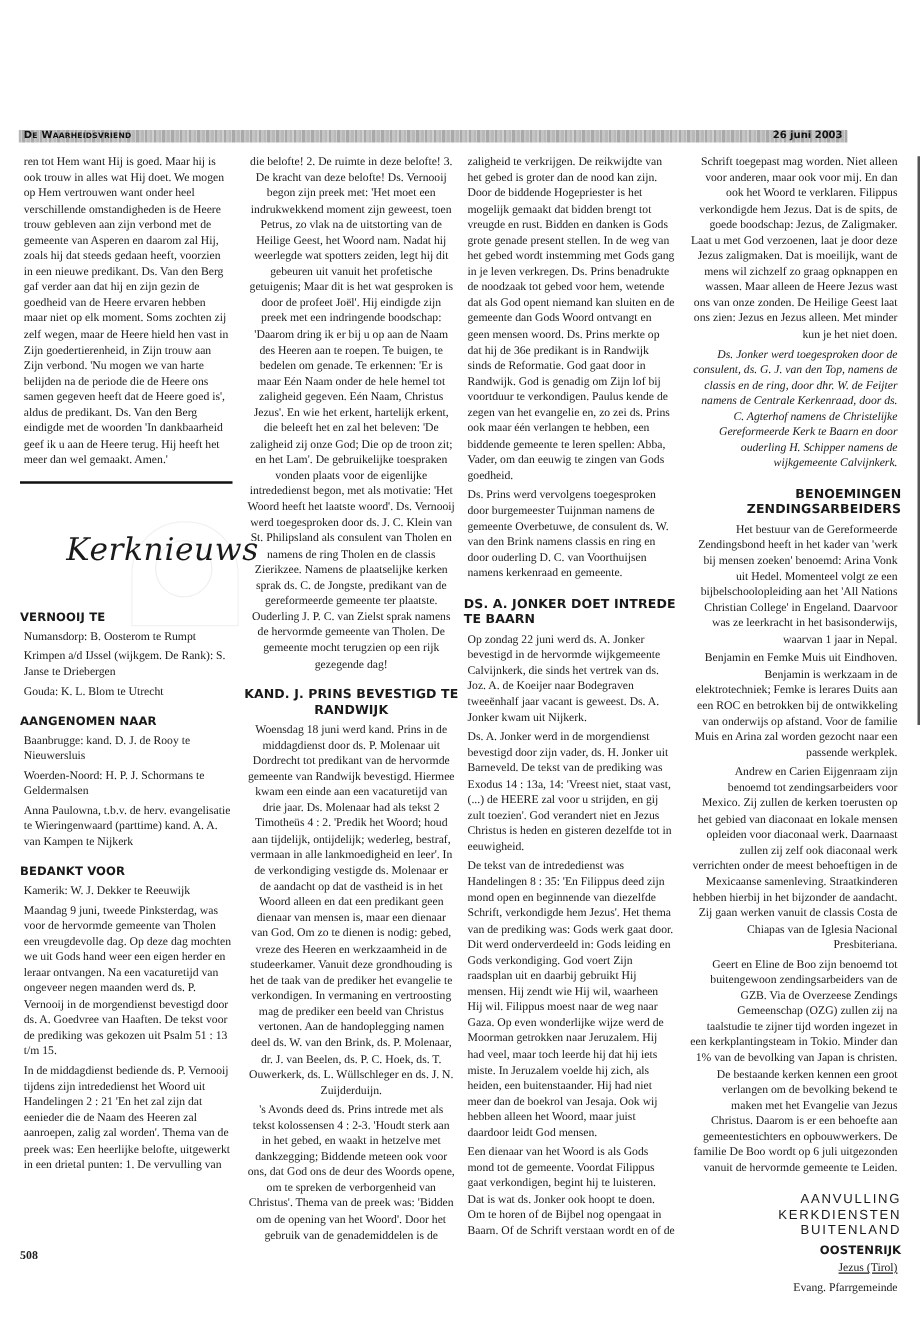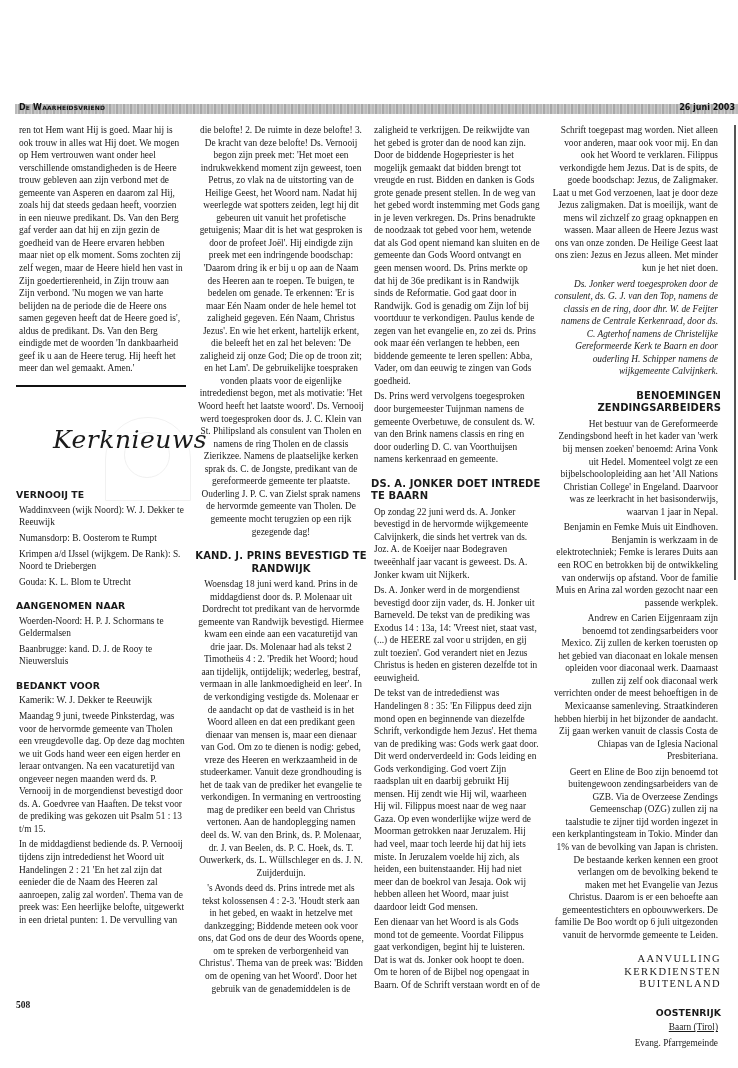--- a/index.html
+++ b/index.html
@@ -1,35 +1,35 @@
 <!DOCTYPE html>
 <html><head>
 <meta charset="utf-8">
 <style>
   html, body { margin: 0; padding: 0; background: #ffffff; }
   body { width: 738px; height: 1068px; position: relative; overflow: hidden;
          font-family: "Liberation Serif", "DejaVu Serif", serif; color: #1a1a1a; }
-  .header-bar { position: absolute; left: 15px; top: 104px; width: 724px; height: 10px;
+  .header-bar { position: absolute; left: 15px; top: 104px; width: 663px; height: 10px;
     background: repeating-linear-gradient(90deg, #b9b9b9 0 2px, #cfcfcf 2px 3px, #a9a9a9 3px 5px, #c4c4c4 5px 7px);
     text-decoration: underline;
   }
   .header-left { position: absolute; left: 4px; top: -1px; font-family: "DejaVu Sans", sans-serif;
     font-weight: bold; font-size: 8px; letter-spacing: 0.2px; color: #111; font-variant: small-caps; }
   .header-right { position: absolute; right: 4px; top: -1px; font-family: "DejaVu Sans", sans-serif;
     font-weight: bold; font-size: 8px; color: #111; padding-left: 21px; }
   .col { position: absolute; top: 121px; width: 172px; font-size: 9.35px; line-height: 12.55px; text-align: left; }
   #col1 { left: 16px; }
   #col2 { left: 195px; text-align: center; }
   #col3 { left: 371px; }
   #col4 { left: 549px; text-align: right; }
   .col p { margin: 3px; }
   .h { font-family: "DejaVu Sans", sans-serif; font-weight: bold; font-size: 9.3px; line-height: 11.5px;
        margin-top: 12px; text-transform: none; letter-spacing: 0.1px; }
   .h.big { font-size: 10px; line-height: 12.5px; }
-  .h.caps-serif { font-family: Liberation Serif, serif; font-weight: normal; font-size: 10.5px; letter-spacing: 1.4px; line-height: 12.5px; }
+  .h.caps-serif { font-family: Liberation Sans, sans-serif; font-weight: normal; font-size: 10.5px; letter-spacing: 1.4px; line-height: 12.5px; }
   .h.first { margin-top: 4px; }
   .rule { height: 2.5px; background: #111; margin: 10px 0 0 0; width: 170px; }
   .kerknieuws { position: relative; margin-top: 44px; height: 54px; margin-left: 35px; }
   .kerk-title { font-family: "DejaVu Serif", serif; font-style: italic; font-size: 25px; position: absolute; left: 2px; top: 3px; letter-spacing: 0.5px; }
   .window-deco { position: absolute; left: 54px; top: -14px; width: 84px; height: 82px; border: 1px solid #e8e8e8;
      border-radius: 42px 42px 0 0; opacity: 0.6; }
   .window-deco::before { content: ""; position: absolute; left: 18px; top: 14px; width: 44px; height: 44px; border: 1px solid #e6e6e6; border-radius: 50%; }
   .page-num { position: absolute; left: 16px; top: 1000px; font-size: 9.5px; font-weight: bold; }
   .right-rule { position: absolute; left: 734px; top: 125px; width: 1.5px; height: 455px; background: #555; }
   .u { text-decoration: underline; }
@@ -48,28 +48,28 @@
 <div class="col" id="col1">
   <p>ren tot Hem want Hij is goed. Maar hij is ook trouw in alles wat Hij doet. We mogen op Hem vertrouwen want onder heel verschillende omstandigheden is de Heere trouw gebleven aan zijn verbond met de gemeente van Asperen en daarom zal Hij, zoals hij dat steeds gedaan heeft, voorzien in een nieuwe predikant. Ds. Van den Berg gaf verder aan dat hij en zijn gezin de goedheid van de Heere ervaren hebben maar niet op elk moment. Soms zochten zij zelf wegen, maar de Heere hield hen vast in Zijn goedertierenheid, in Zijn trouw aan Zijn verbond. 'Nu mogen we van harte belijden na de periode die de Heere ons samen gegeven heeft dat de Heere goed is', aldus de predikant. Ds. Van den Berg eindigde met de woorden 'In dankbaarheid geef ik u aan de Heere terug. Hij heeft het meer dan wel gemaakt. Amen.'</p>
   <div class="rule"></div>
 
   <div class="kerknieuws">
     <div class="window-deco"></div>
     <div class="kerk-title">Kerknieuws</div>
   </div>
 
   <div class="h first">VERNOOIJ TE</div>
-  <p>Waddinxveen (wijk Noord): W. J. Dekker te Reeuwijk</p>
   <p>Numansdorp: B. Oosterom te Rumpt</p>
-  <p>Krimpen a/d IJssel (wijkgem. De Rank): S. Noord te Driebergen</p>
+  <p>Krimpen a/d IJssel (wijkgem. De Rank): S. Janse te Driebergen</p>
   <p>Gouda: K. L. Blom te Utrecht</p>
 
   <div class="h">AANGENOMEN NAAR</div>
+  <p>Baanbrugge: kand. D. J. de Rooy te Nieuwersluis</p>
   <p>Woerden-Noord: H. P. J. Schormans te Geldermalsen</p>
-  <p>Baanbrugge: kand. D. J. de Rooy te Nieuwersluis</p>
+  <p>Anna Paulowna, t.b.v. de herv. evangelisatie te Wieringenwaard (parttime) kand. A. A. van Kampen te Nijkerk</p>
 
   <div class="h">BEDANKT VOOR</div>
   <p>Kamerik: W. J. Dekker te Reeuwijk</p>
 
   <p>Maandag 9 juni, tweede Pinksterdag, was voor de hervormde gemeente van Tholen een vreugdevolle dag. Op deze dag mochten we uit Gods hand weer een eigen herder en leraar ontvangen. Na een vacaturetijd van ongeveer negen maanden werd ds. P. Vernooij in de morgendienst bevestigd door ds. A. Goedvree van Haaften. De tekst voor de prediking was gekozen uit Psalm 51 : 13 t/m 15.</p>
   <p>In de middagdienst bediende ds. P. Vernooij tijdens zijn intrededienst het Woord uit Handelingen 2 : 21 'En het zal zijn dat eenieder die de Naam des Heeren zal aanroepen, zalig zal worden'. Thema van de preek was: Een heerlijke belofte, uitgewerkt in een drietal punten: 1. De vervulling van</p>
 </div>
 
 <div class="col" id="col2">
   <p>die belofte! 2. De ruimte in deze belofte! 3. De kracht van deze belofte! Ds. Vernooij begon zijn preek met: 'Het moet een indrukwekkend moment zijn geweest, toen Petrus, zo vlak na de uitstorting van de Heilige Geest, het Woord nam. Nadat hij weerlegde wat spotters zeiden, legt hij dit gebeuren uit vanuit het profetische getuigenis; Maar dit is het wat gesproken is door de profeet Joël'. Hij eindigde zijn preek met een indringende boodschap: 'Daarom dring ik er bij u op aan de Naam des Heeren aan te roepen. Te buigen, te bedelen om genade. Te erkennen: 'Er is maar Eén Naam onder de hele hemel tot zaligheid gegeven. Eén Naam, Christus Jezus'. En wie het erkent, hartelijk erkent, die beleeft het en zal het beleven: 'De zaligheid zij onze God; Die op de troon zit; en het Lam'. De gebruikelijke toespraken vonden plaats voor de eigenlijke intrededienst begon, met als motivatie: 'Het Woord heeft het laatste woord'. Ds. Vernooij werd toegesproken door ds. J. C. Klein van St. Philipsland als consulent van Tholen en namens de ring Tholen en de classis Zierikzee. Namens de plaatselijke kerken sprak ds. C. de Jongste, predikant van de gereformeerde gemeente ter plaatste. Ouderling J. P. C. van Zielst sprak namens de hervormde gemeente van Tholen. De gemeente mocht terugzien op een rijk gezegende dag!</p>
@@ -90,18 +90,18 @@
 
 <div class="col" id="col4">
   <p>Schrift toegepast mag worden. Niet alleen voor anderen, maar ook voor mij. En dan ook het Woord te verklaren. Filippus verkondigde hem Jezus. Dat is de spits, de goede boodschap: Jezus, de Zaligmaker. Laat u met God verzoenen, laat je door deze Jezus zaligmaken. Dat is moeilijk, want de mens wil zichzelf zo graag opknappen en wassen. Maar alleen de Heere Jezus wast ons van onze zonden. De Heilige Geest laat ons zien: Jezus en Jezus alleen. Met minder kun je het niet doen.</p>
   <p class="it">Ds. Jonker werd toegesproken door de consulent, ds. G. J. van den Top, namens de classis en de ring, door dhr. W. de Feijter namens de Centrale Kerkenraad, door ds. C. Agterhof namens de Christelijke Gereformeerde Kerk te Baarn en door ouderling H. Schipper namens de wijkgemeente Calvijnkerk.</p>
   <div class="h big">BENOEMINGEN ZENDINGSARBEIDERS</div>
   <p>Het bestuur van de Gereformeerde Zendingsbond heeft in het kader van 'werk bij mensen zoeken' benoemd: Arina Vonk uit Hedel. Momenteel volgt ze een bijbelschoolopleiding aan het 'All Nations Christian College' in Engeland. Daarvoor was ze leerkracht in het basisonderwijs, waarvan 1 jaar in Nepal.</p>
   <p>Benjamin en Femke Muis uit Eindhoven. Benjamin is werkzaam in de elektrotechniek; Femke is lerares Duits aan een ROC en betrokken bij de ontwikkeling van onderwijs op afstand. Voor de familie Muis en Arina zal worden gezocht naar een passende werkplek.</p>
   <p>Andrew en Carien Eijgenraam zijn benoemd tot zendingsarbeiders voor Mexico. Zij zullen de kerken toerusten op het gebied van diaconaat en lokale mensen opleiden voor diaconaal werk. Daarnaast zullen zij zelf ook diaconaal werk verrichten onder de meest behoeftigen in de Mexicaanse samenleving. Straatkinderen hebben hierbij in het bijzonder de aandacht. Zij gaan werken vanuit de classis Costa de Chiapas van de Iglesia Nacional Presbiteriana.</p>
   <p>Geert en Eline de Boo zijn benoemd tot buitengewoon zendingsarbeiders van de GZB. Via de Overzeese Zendings Gemeenschap (OZG) zullen zij na taalstudie te zijner tijd worden ingezet in een kerkplantingsteam in Tokio. Minder dan 1% van de bevolking van Japan is christen. De bestaande kerken kennen een groot verlangen om de bevolking bekend te maken met het Evangelie van Jezus Christus. Daarom is er een behoefte aan gemeentestichters en opbouwwerkers. De familie De Boo wordt op 6 juli uitgezonden vanuit de hervormde gemeente te Leiden.</p>
   <div class="h caps-serif">AANVULLING KERKDIENSTEN BUITENLAND</div>
-  <div class="h first" style="margin-top:16px">OOSTENRIJK</div>
-  <p class="u">Baarn (Tirol)</p>
+  <div class="h first" style="margin-top:4px">OOSTENRIJK</div>
+  <p class="u">Jezus (Tirol)</p>
   <p>Evang. Pfarrgemeinde</p>
 </div>
 
 <div class="page-num">508</div>
 
 </body></html>

